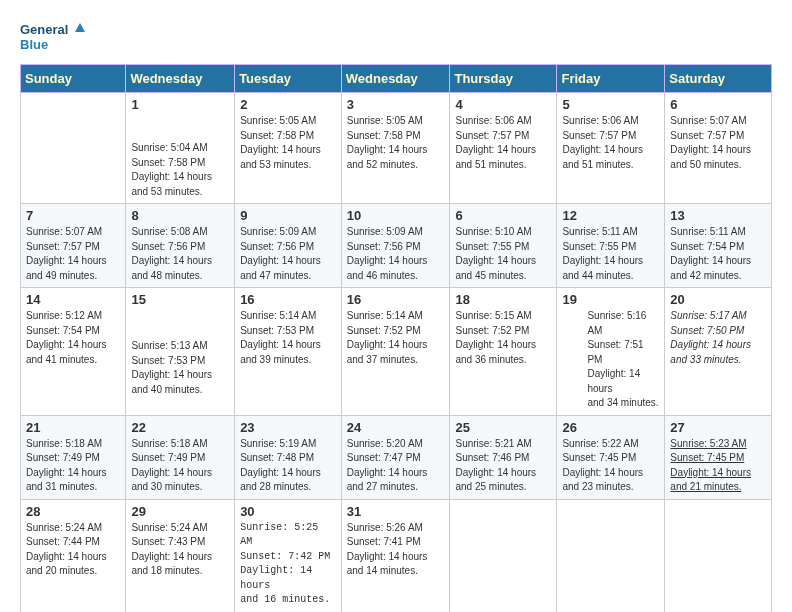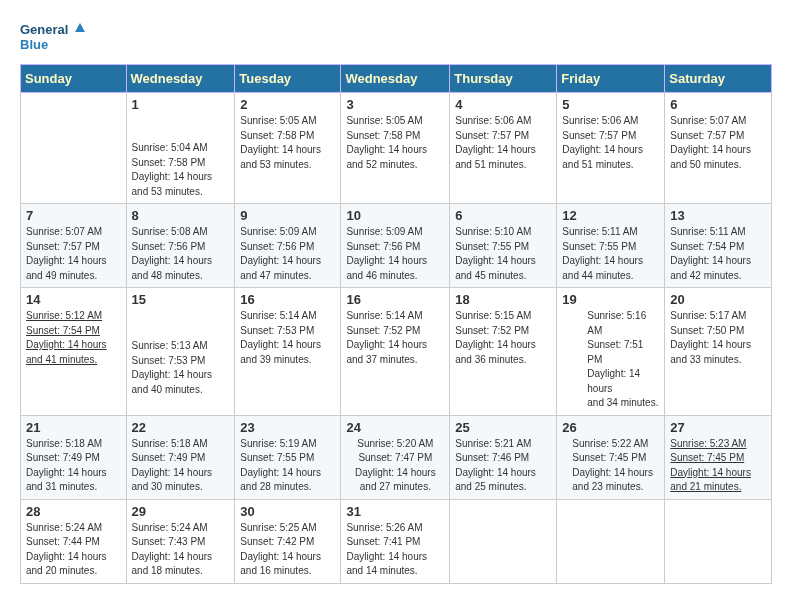--- a/index.html
+++ b/index.html
@@ -211,21 +211,21 @@
             <span class="day-num">13</span>
             <div class="day-info" style="white-space: pre-line;">Sunrise: 5:11 AM
 Sunset: 7:54 PM
 Daylight: 14 hours
 and 42 minutes.</div>
           </td>
         </tr>
         <tr>
           <td>
             <span class="day-num">14</span>
-            <div class="day-info" style="white-space: pre-line; text-decoration: underline;">Sunrise: 5:12 AM
+            <div class="day-info" style="white-space: pre-line;">Sunrise: 5:12 AM
 Sunset: 7:54 PM
 Daylight: 14 hours
 and 41 minutes.</div>
           </td>
           <td>
             <span class="day-num">15</span>
             <div class="day-info" style="white-space: pre-line; margin-top: 32px;">Sunrise: 5:13 AM
 Sunset: 7:53 PM
 Daylight: 14 hours
 and 40 minutes.</div>
@@ -253,21 +253,21 @@
           </td>
           <td>
             <span class="day-num">19</span>
             <div class="day-info" style="white-space: pre-line; margin-left: 25px;">Sunrise: 5:16 AM
 Sunset: 7:51 PM
 Daylight: 14 hours
 and 34 minutes.</div>
           </td>
           <td>
             <span class="day-num">20</span>
-            <div class="day-info" style="white-space: pre-line;">Sunrise: 5:17 AM
+            <div class="day-info" style="white-space: pre-line; font-style: italic;">Sunrise: 5:17 AM
 Sunset: 7:50 PM
 Daylight: 14 hours
 and 33 minutes.</div>
           </td>
         </tr>
         <tr>
           <td>
             <span class="day-num">21</span>
             <div class="day-info" style="white-space: pre-line;">Sunrise: 5:18 AM
 Sunset: 7:49 PM
@@ -277,41 +277,41 @@
           <td>
             <span class="day-num">22</span>
             <div class="day-info" style="white-space: pre-line;">Sunrise: 5:18 AM
 Sunset: 7:49 PM
 Daylight: 14 hours
 and 30 minutes.</div>
           </td>
           <td>
             <span class="day-num">23</span>
             <div class="day-info" style="white-space: pre-line;">Sunrise: 5:19 AM
-Sunset: 7:55 PM
+Sunset: 7:48 PM
 Daylight: 14 hours
 and 28 minutes.</div>
           </td>
           <td>
             <span class="day-num">24</span>
-            <div class="day-info" style="white-space: pre-line; text-align: center;">Sunrise: 5:20 AM
+            <div class="day-info" style="white-space: pre-line;">Sunrise: 5:20 AM
 Sunset: 7:47 PM
 Daylight: 14 hours
 and 27 minutes.</div>
           </td>
           <td>
             <span class="day-num">25</span>
             <div class="day-info" style="white-space: pre-line;">Sunrise: 5:21 AM
 Sunset: 7:46 PM
 Daylight: 14 hours
 and 25 minutes.</div>
           </td>
           <td>
             <span class="day-num">26</span>
-            <div class="day-info" style="white-space: pre-line; margin-left: 10px;">Sunrise: 5:22 AM
+            <div class="day-info" style="white-space: pre-line;">Sunrise: 5:22 AM
 Sunset: 7:45 PM
 Daylight: 14 hours
 and 23 minutes.</div>
           </td>
           <td>
             <span class="day-num">27</span>
             <div class="day-info" style="white-space: pre-line; text-decoration: underline;">Sunrise: 5:23 AM
 Sunset: 7:45 PM
 Daylight: 14 hours
 and 21 minutes.</div>
@@ -327,21 +327,21 @@
           </td>
           <td>
             <span class="day-num">29</span>
             <div class="day-info" style="white-space: pre-line;">Sunrise: 5:24 AM
 Sunset: 7:43 PM
 Daylight: 14 hours
 and 18 minutes.</div>
           </td>
           <td>
             <span class="day-num">30</span>
-            <div class="day-info" style="white-space: pre-line;">Sunrise: 5:25 AM
+            <div class="day-info" style="white-space: pre-line; font-family: Liberation Mono, monospace;">Sunrise: 5:25 AM
 Sunset: 7:42 PM
 Daylight: 14 hours
 and 16 minutes.</div>
           </td>
           <td>
             <span class="day-num">31</span>
             <div class="day-info" style="white-space: pre-line;">Sunrise: 5:26 AM
 Sunset: 7:41 PM
 Daylight: 14 hours
 and 14 minutes.</div>

